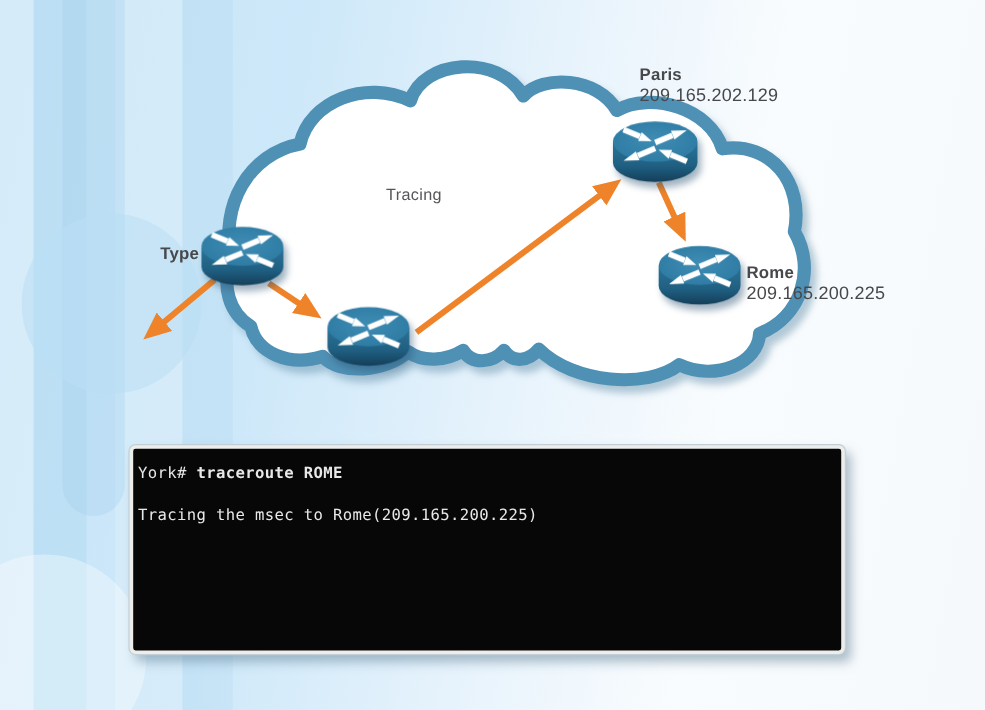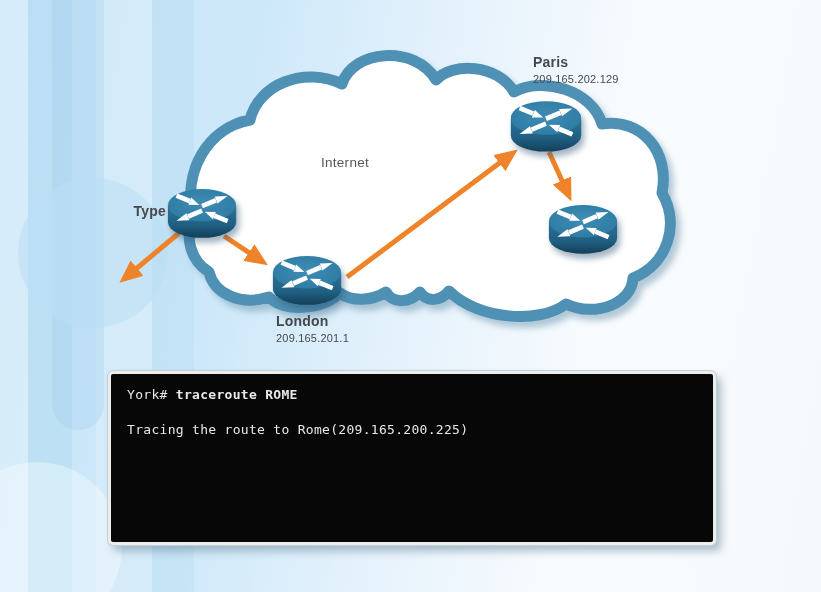--- a/index.html
+++ b/index.html
@@ -18,33 +18,33 @@
     border-radius:0 0 26px 26px;background:rgba(160,206,236,0.30);}
   .bg-circle{position:absolute;border-radius:50%;}
   .c1{left:18px;top:178px;width:150px;height:150px;background:rgba(186,222,244,0.55);}
   .c2{left:-48px;top:462px;width:170px;height:170px;background:rgba(255,255,255,0.35);}
 
   svg.diagram{position:absolute;left:0;top:0;}
   .cloud-main{filter:drop-shadow(5px 6px 3px rgba(108,150,176,0.5));}
 
   .node-label{position:absolute;color:#46484b;line-height:17px;}
   .nname{font-size:14px;font-weight:700;letter-spacing:.2px;}
-  .nip{font-size:11px;font-weight:400;letter-spacing:.2px;}
+  .nip{font-size:15px;font-weight:400;letter-spacing:.2px;}
   .lbl-york{left:118px;top:203px;width:48px;text-align:right;}
   .lbl-london{left:276px;top:313px;}
   .lbl-paris{left:513px;top:54px;margin-left:20px;}
   .lbl-rome{left:622px;top:219px;}
   .internet-label{position:absolute;left:300px;top:155px;width:90px;text-align:center;
     font-size:13.5px;color:#55565a;letter-spacing:.3px;}
 
   .terminal{
     position:absolute;left:108px;top:371px;width:586px;height:156px;
     background:#070707;border:3px solid #ededeb;border-radius:5px;
     box-shadow:0 0 0 1px #c2cfd8,5px 6px 9px rgba(96,128,150,0.5);
-    padding:12px 0 0 16px;
+    padding:12px 0 0 4px;
     font-family:"DejaVu Sans Mono","Liberation Mono",monospace;
     font-size:13px;letter-spacing:.3px;color:#e8e8e8;
   }
   .term-line{white-space:pre;min-height:17.3px;line-height:17.3px;}
   .term-bold{font-weight:700;}
 </style>
 </head>
 <body>
 
 <div class="stage">
@@ -115,37 +115,37 @@
     </g>
 
     <g style="filter:drop-shadow(3px 5px 3px rgba(45,85,115,0.45));">
       <use href="#router" x="0" y="0" width="78" height="62" transform="translate(163,182)"></use>
       <use href="#router" x="0" y="0" width="78" height="62" transform="translate(268,249)"></use>
       <use href="#router" x="0" y="0" width="80" height="64" transform="translate(506,94)"></use>
       <use href="#router" x="0" y="0" width="78" height="62" transform="translate(544,198)"></use>
     </g>
   </svg>
 
-  <div class="internet-label">Internet</div>
+  <div class="internet-label">Tracing</div>
 
   <div class="node-label lbl-york">
     <div class="nname">Type</div>
   </div>
 
-  <div class="node-label lbl-london">
-    <div class="nname">London</div>
-    <div class="nip">209.165.201.1</div>
-  </div>
 
   <div class="node-label lbl-paris">
     <div class="nname">Paris</div>
     <div class="nip">209.165.202.129</div>
   </div>
 
+  <div class="node-label lbl-rome">
+    <div class="nname">Rome</div>
+    <div class="nip">209.165.200.225</div>
+  </div>
 
   <div class="terminal">
     <div class="term-line"><span>York# </span><span class="term-bold">traceroute ROME</span></div>
     <div class="term-line"></div>
-    <div class="term-line">Tracing the route to Rome(209.165.200.225)</div>
+    <div class="term-line">Tracing the msec to Rome(209.165.200.225)</div>
     <div class="term-line"></div>
   </div>
 
 </div>
 
 </body></html>

